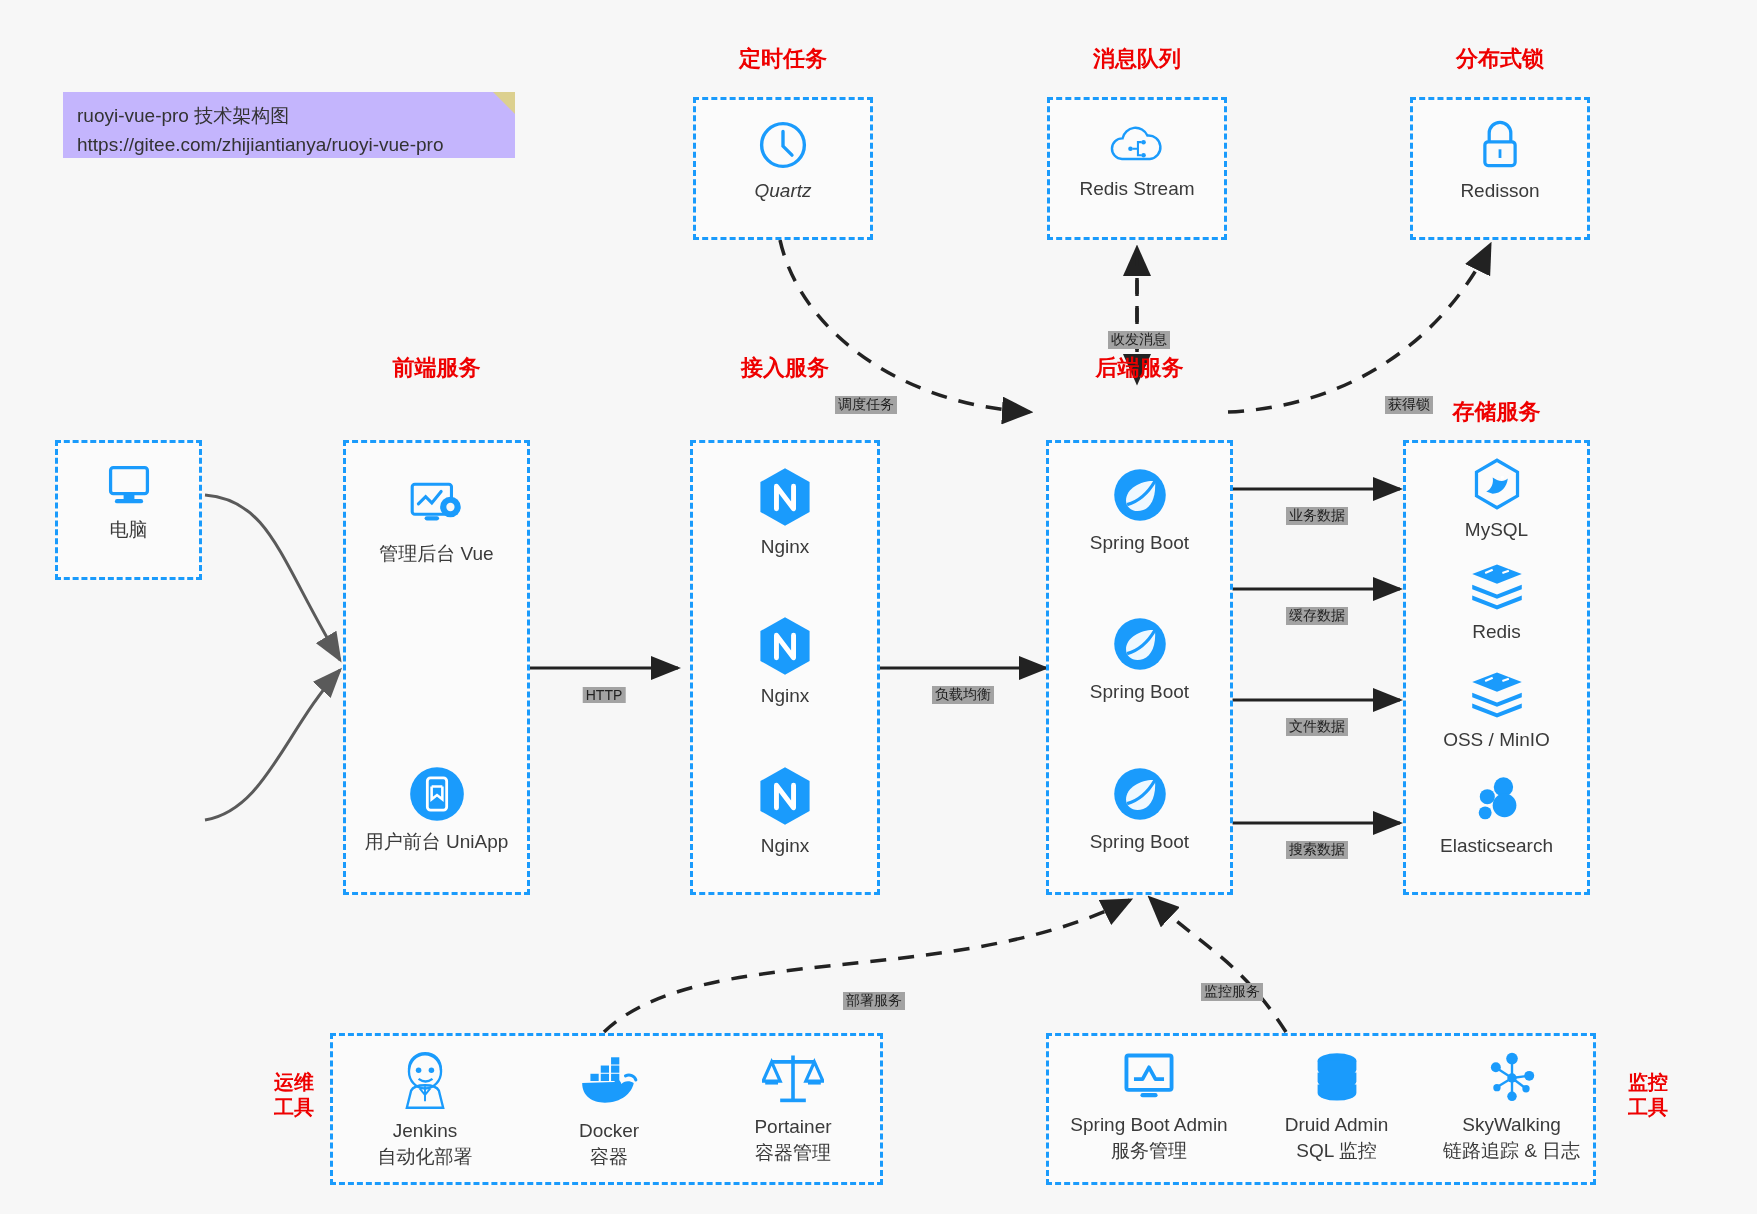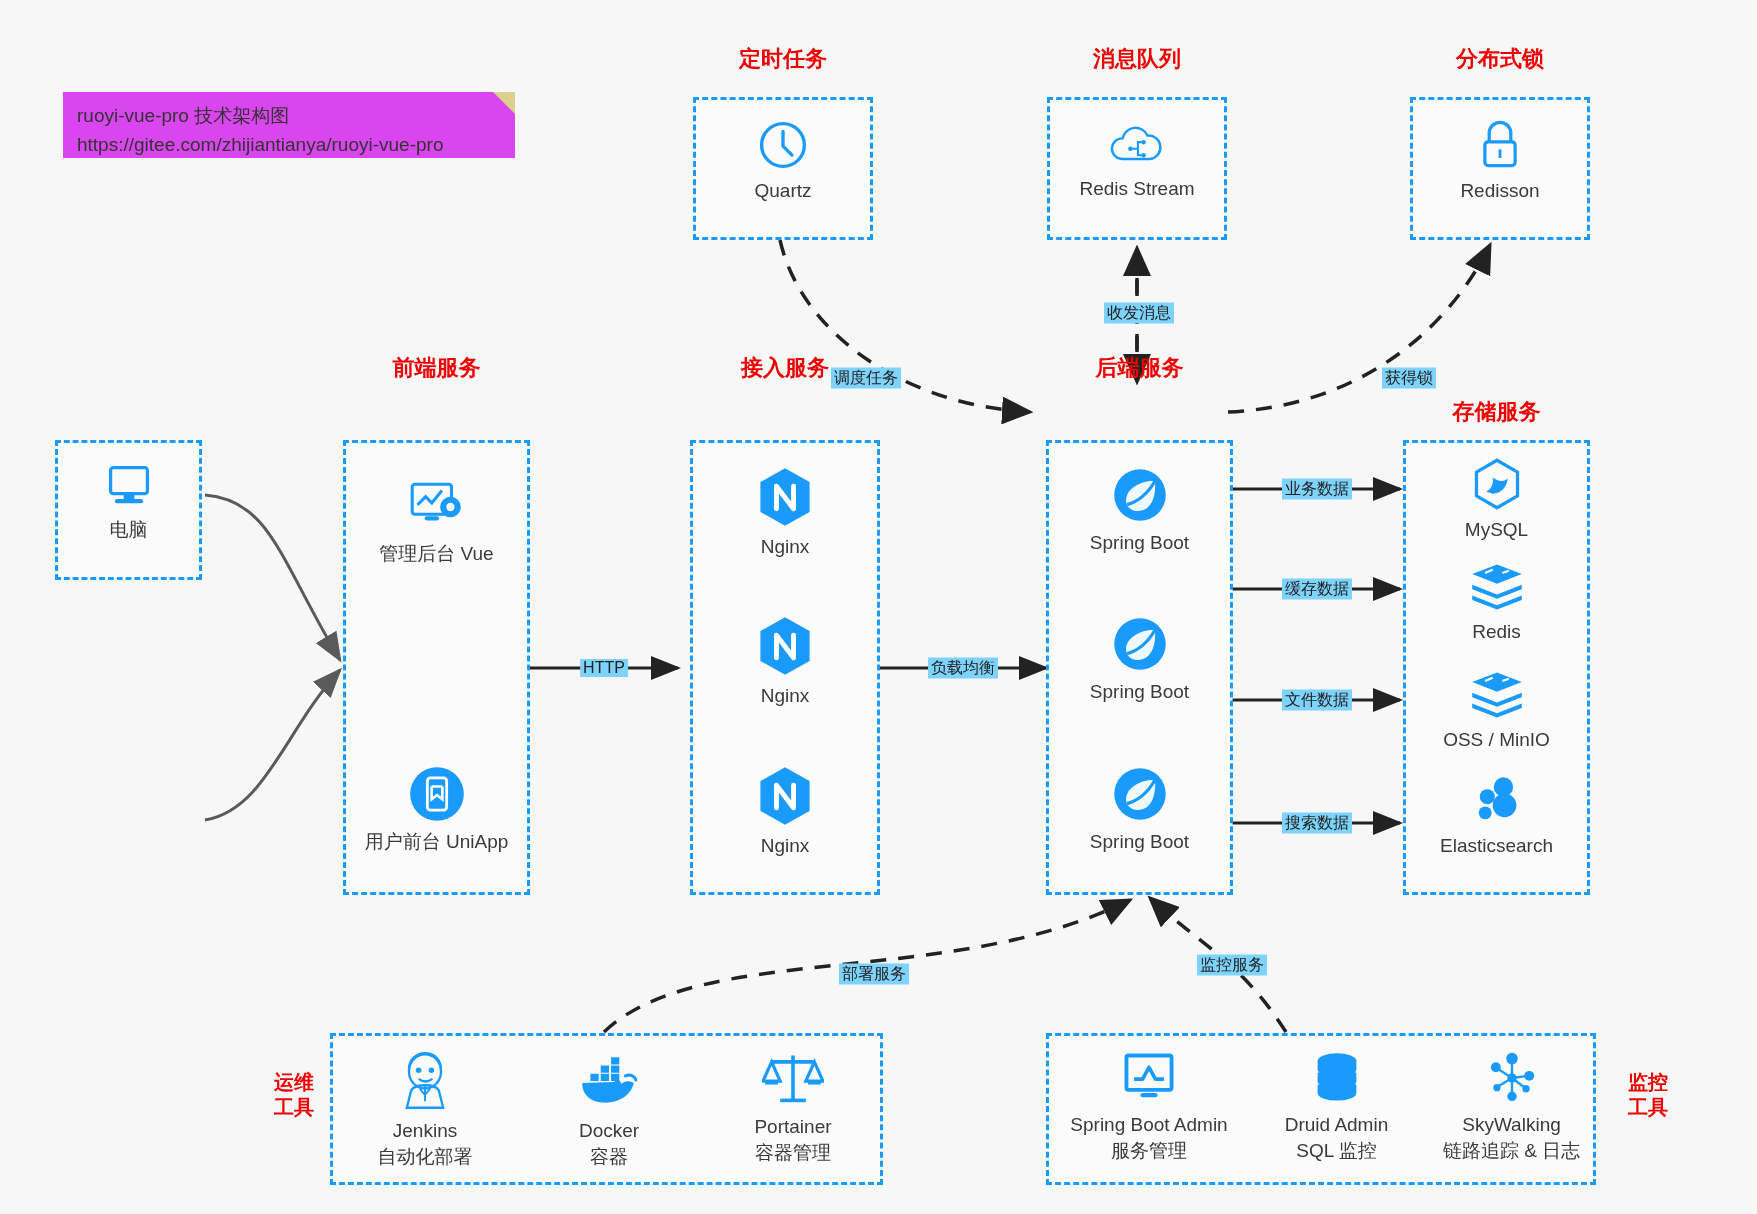--- a/index.html
+++ b/index.html
@@ -20,21 +20,21 @@
     left: 0; top: 0;
     width: 1757px; height: 1214px;
     pointer-events: none;
   }
 
   
   .note {
     position: absolute;
     left: 63px; top: 92px;
     width: 452px; height: 66px;
-    background: #d946ef;
+    background: #c4b5fd;
     padding: 10px 14px 0 14px;
     font-size: 19px;
     color: #333;
     line-height: 1.5;
     white-space: nowrap;
   }
   .note .fold {
     position: absolute;
     right: 0; top: 0;
     width: 0; height: 0;
@@ -82,26 +82,27 @@
   .node .lbl2 {
     font-size: 19px;
     color: #3a3a3a;
     line-height: 1.35;
     white-space: nowrap;
   }
 
   
   .cap {
     position: absolute;
-    background: #7dd3fc;
-    font-size: 16px;
+    background: #a3a3a3;
+    font-size: 14px;
     color: #222;
     padding: 0 3px;
     white-space: nowrap;
     transform: translate(-50%, -50%);
+    margin-top: 27px;
   }
 </style>
 </head>
 <body>
 
 <div id="canvas">
 
   <svg class="wires" viewBox="0 0 1757 1214">
     <defs>
       <marker id="arrH" markerWidth="10" markerHeight="8" refX="9" refY="4" orient="auto">
@@ -140,21 +141,21 @@
   </svg>
 
   <div class="note">
     <div class="fold"></div>
     <div>ruoyi-vue-pro 技术架构图</div>
     <div>https://gitee.com/zhijiantianya/ruoyi-vue-pro</div>
   </div>
 
   <div class="grp-title" style="left:693px; top:44px; width:180px;font-family:Liberation Serif, serif;">定时任务</div>
   <div class="group" style="left:693px; top:97px; width:180px; height:143px;">
-    <div class="node" style="top:18px;">
+    <div class="node" style="top:18px;font-style:italic;">
       <span class="ico">
         <svg width="54" height="54" viewBox="0 0 48 48">
           <circle cx="24" cy="24" r="19" fill="none" stroke="#1a9bfc" stroke-width="3"></circle>
           <path d="M24 12 L24 25 L32 33" fill="none" stroke="#1a9bfc" stroke-width="3" stroke-linecap="round"></path>
         </svg>
       </span>
       <span class="lbl">Quartz</span>
     </div>
   </div>
 

